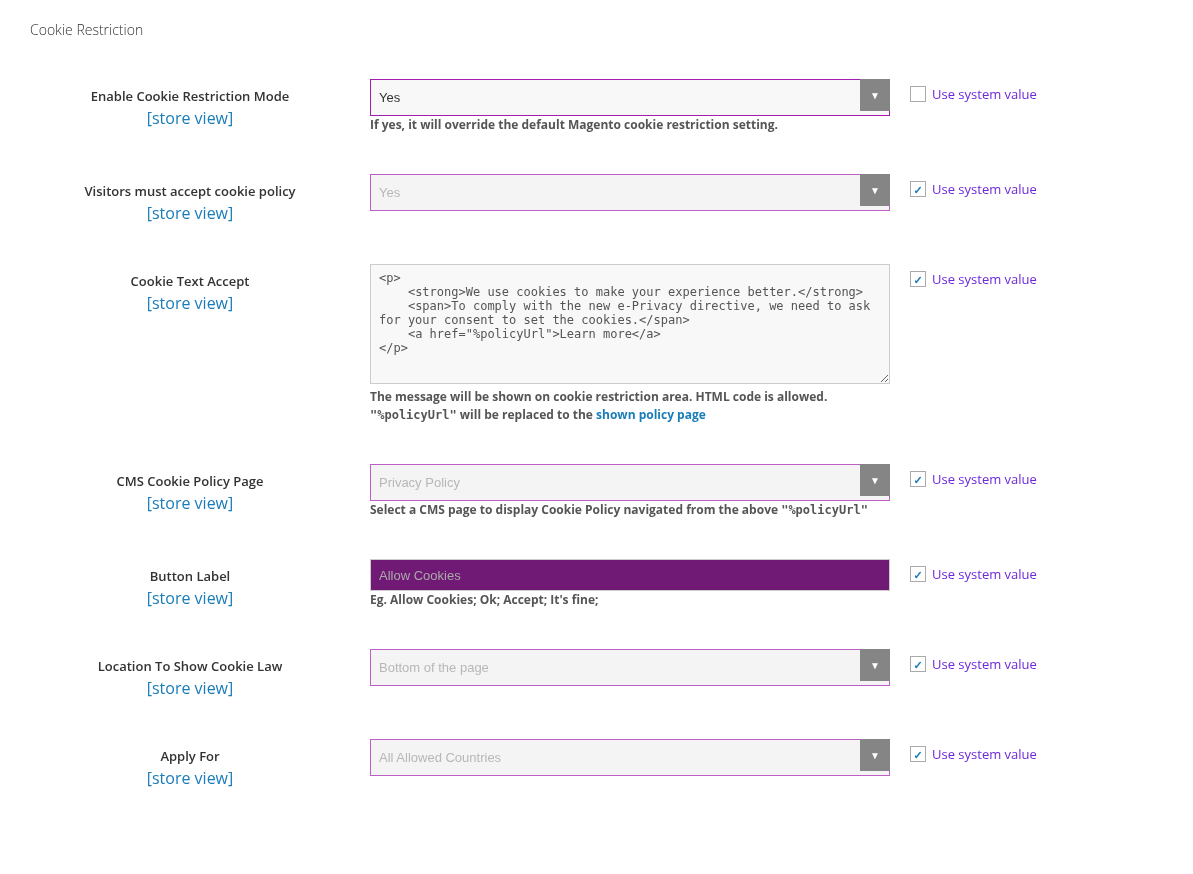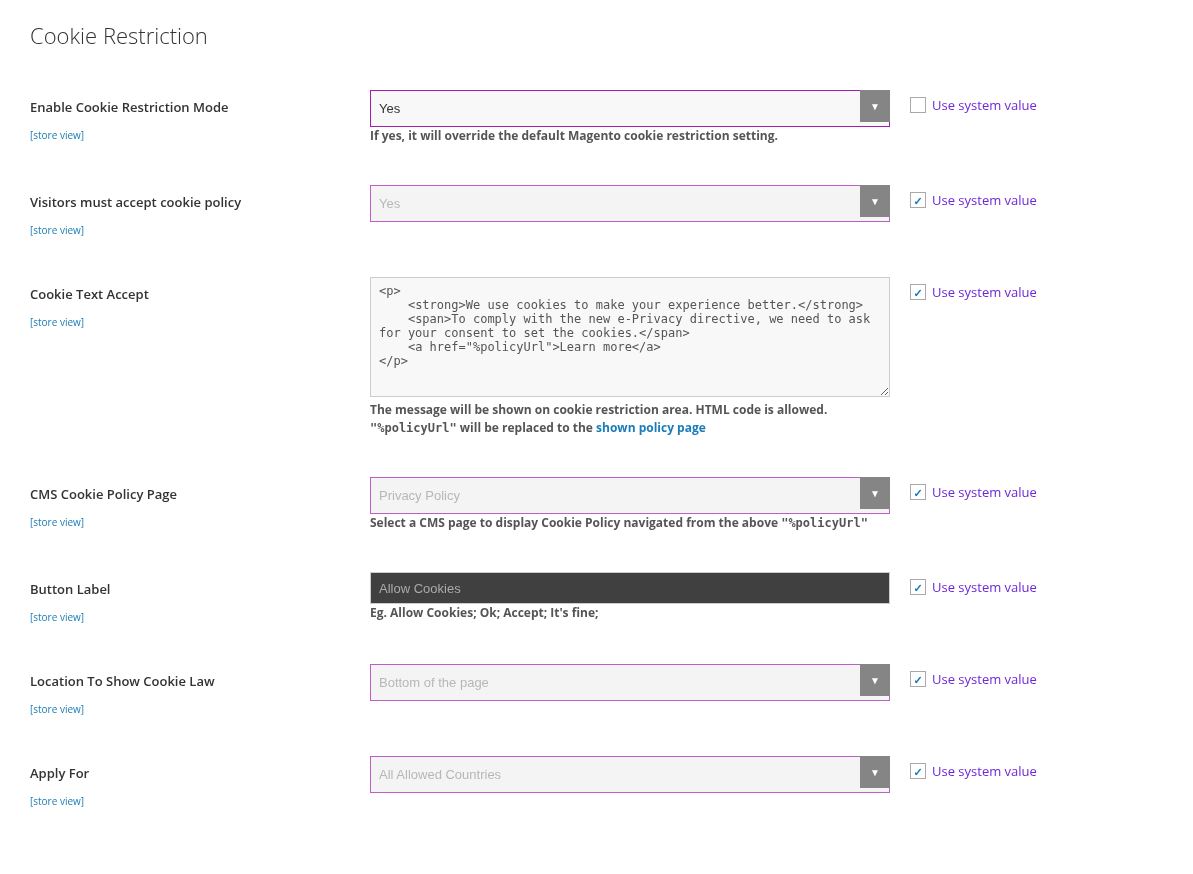--- a/index.html
+++ b/index.html
@@ -4,52 +4,52 @@
   <style>
     * { box-sizing: border-box; margin: 0; padding: 0; }
     body {
       font-family: 'Open Sans', Arial, sans-serif;
       font-size: 13px;
       color: #333;
       background: #fff;
       padding: 20px 30px;
     }
     h1.page-title {
-      font-size: 22px;
+      font-size: 14px;
       font-weight: 300;
       color: #333;
       margin-bottom: 30px;
     }
     .form-section {
       width: 100%;
     }
     .form-row {
       display: flex;
       align-items: flex-start;
       margin-bottom: 20px;
       padding: 10px 0;
     }
     .label-col {
       width: 340px;
       min-width: 340px;
-      text-align: left;
+      text-align: center;
       padding-right: 20px;
       padding-top: 8px;
     }
     .label-col .field-label {
       font-weight: 600;
       font-size: 13px;
       color: #333;
       display: block;
     }
     .label-col .store-view {
       color: #1a7cb8;
-      font-size: 10px;
+      font-size: 16px;
       display: block;
-      margin-top: 12px;
+      margin-top: 2px;
     }
     .input-col {
       flex: 1;
       max-width: 540px;
       padding-right: 20px;
     }
     .system-value-col {
       width: 160px;
       min-width: 160px;
       display: flex;
@@ -117,21 +117,21 @@
       padding: 6px 8px;
       font-size: 12px;
       font-family: monospace;
       color: #555;
       resize: vertical;
     }
     input.form-input {
       width: 100%;
       height: 32px;
       border: 1px solid #ccc;
-      background: #404040;
+      background: #701a75;
       padding: 4px 8px;
       font-size: 13px;
       color: #999;
     }
     input.form-input::placeholder {
       color: #aaa;
     }
     .checkbox-system {
       width: 16px;
       height: 16px;

